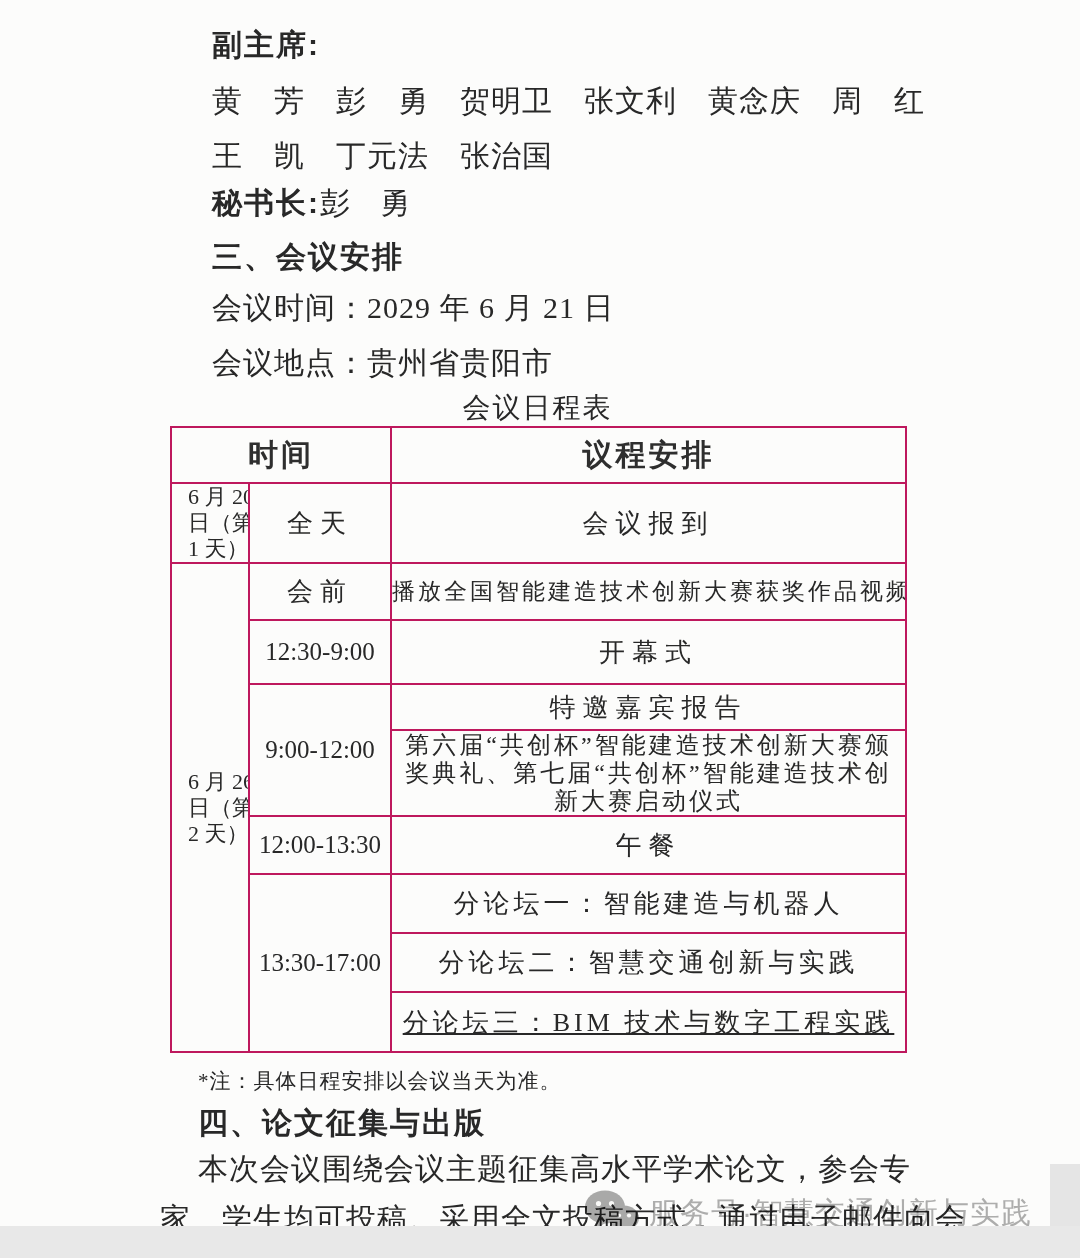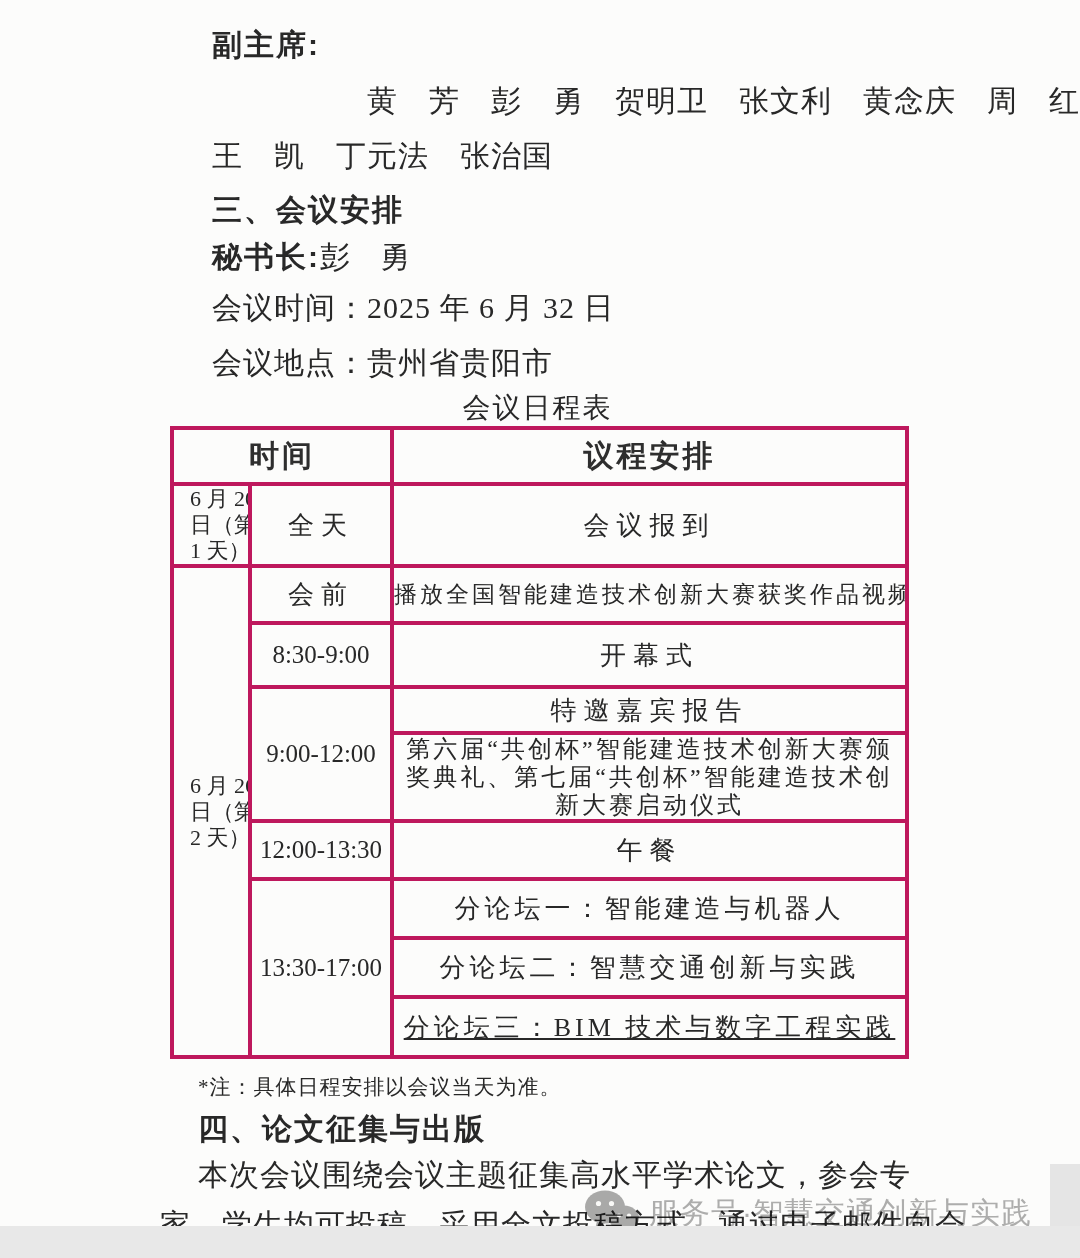--- a/index.html
+++ b/index.html
@@ -16,37 +16,37 @@
   }
   .line{line-height:34px;white-space:pre;}
   .bold-label{
     font-family:"Liberation Sans","DejaVu Sans",sans-serif;
     font-weight:700;
     letter-spacing:2px;
   }
   .ml-main{margin-left:212px;}
   .names{letter-spacing:1px;}
   .vice-chair{margin-top:28px;}
-  .names-1{margin-top:22px;text-align:right;}
+  .names-1{margin-top:22px;}
   .names-2{margin-top:21px;}
   .secretary{margin-top:13px;}
   .heading-3{margin-top:20px;}
   .meeting-time{margin-top:17px;letter-spacing:1px;}
   .meeting-place{margin-top:21px;letter-spacing:1px;}
   .table-title{
     margin-top:13px;margin-left:170px;width:735px;
     text-align:center;font-size:28px;line-height:30px;letter-spacing:2px;
   }
   table.schedule{
     margin-top:3px;margin-left:170px;
     border-collapse:collapse;
     width:735px;table-layout:fixed;
   }
   table.schedule td,table.schedule th{
-    border:4px solid #be185d;
+    border:2px solid #be185d;
     padding:0;
     vertical-align:middle;
     text-align:center;
     overflow:hidden;
   }
   th.hdr{
     font-family:"Liberation Sans","DejaVu Sans",sans-serif;
     font-weight:700;font-size:30px;letter-spacing:3px;color:#2e2e2e;
   }
   td.date-cell{
@@ -92,25 +92,25 @@
 <body>
 
 <div class="page">
 
   <div class="line bold-label ml-main vice-chair">副主席:</div>
 
   <div class="line names ml-main names-1">黄　芳　彭　勇　贺明卫　张文利　黄念庆　周　红</div>
 
   <div class="line names ml-main names-2">王　凯　丁元法　张治国</div>
 
+  <div class="line ml-main secretary"><span class="bold-label">秘书长:</span><span>彭　勇</span></div>
+
   <div class="line bold-label ml-main heading-3">三、会议安排</div>
 
-  <div class="line ml-main secretary"><span class="bold-label">秘书长:</span><span>彭　勇</span></div>
-
-  <div class="line ml-main meeting-time">会议时间：2025 年 6 月 32 日</div>
+  <div class="line ml-main meeting-time">会议时间：2029 年 6 月 21 日</div>
 
   <div class="line ml-main meeting-place">会议地点：贵州省贵阳市</div>
 
   <div class="table-title">会议日程表</div>
 
   <table class="schedule">
     <colgroup>
         <col style="width:78px">
         <col style="width:142px">
         <col style="width:515px">
@@ -132,21 +132,21 @@
     <tr class="h57">
       <td class="date-cell" rowspan="8">
         <span class="dl">6 月 26</span>
         <span class="dl">日（第</span>
         <span class="dl">2 天）</span>
       </td>
       <td class="time-cell time-sp">会前</td>
       <td class="agenda-long">播放全国智能建造技术创新大赛获奖作品视频</td>
     </tr>
     <tr class="h64">
-      <td class="time-cell">8:30-9:00</td>
+      <td class="time-cell">12:30-9:00</td>
       <td class="agenda-sp">开幕式</td>
     </tr>
     <tr class="h46">
       <td class="time-cell" rowspan="2">9:00-12:00</td>
       <td class="agenda-sp">特邀嘉宾报告</td>
     </tr>
     <tr class="h82">
       <td class="agenda-multi">第六届“共创杯”智能建造技术创新大赛颁奖典礼、第七届“共创杯”智能建造技术创新大赛启动仪式</td>
     </tr>
     <tr class="h58">

